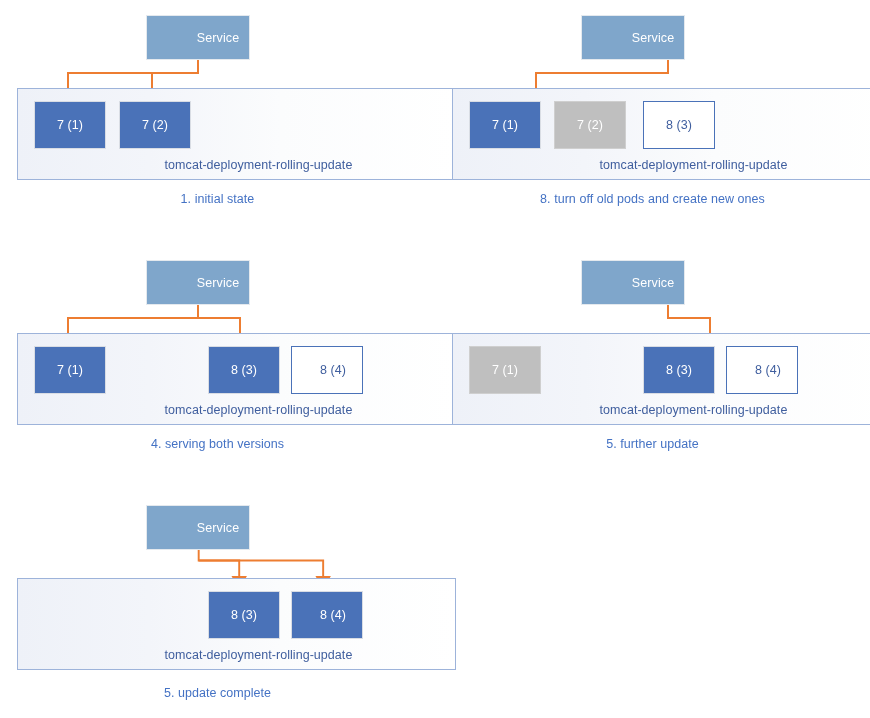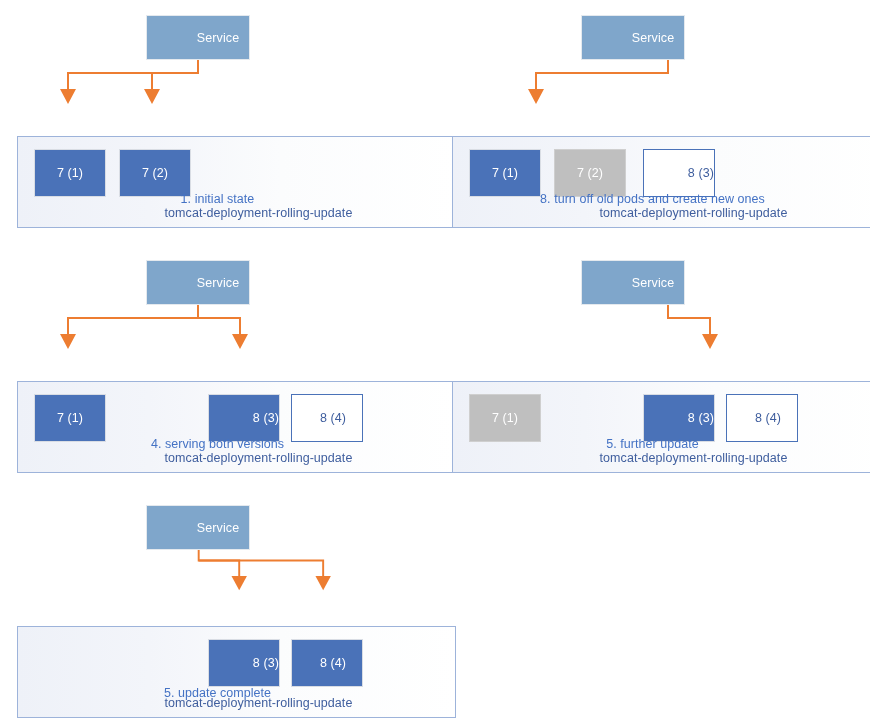--- a/index.html
+++ b/index.html
@@ -59,21 +59,20 @@
   
   .deployment-box {
     position: absolute;
     left: 17px;
     top: 88px;
     width: 439px;
     height: 92px;
     box-sizing: border-box;
     border: 1px solid #9DB3DA;
     background: linear-gradient(to right, #eef1f8 0%, #f3f5fa 30%, #fbfcfd 60%, #ffffff 100%);
-    margin-top: 48px;
   }
   .deployment-label {
     position: absolute;
     left: 0;
     right: 0;
     bottom: 7px;
     text-align: center;
     font-size: 12.5px;
     color: #3F5E9E;
     letter-spacing: 0.05px;
@@ -88,21 +87,21 @@
     height: 48px;
     box-sizing: border-box;
     display: flex;
     align-items: center;
     justify-content: center;
     font-size: 12.5px;
     letter-spacing: 0.1px;
   }
   .pod.slot-1 { left: 16px;  }
   .pod.slot-2 { left: 101px; }
-  .pod.slot-3 { left: 190px; justify-content: flex-end; }
+  .pod.slot-3 { left: 190px; }
   .pod.slot-4 { left: 273px; padding-left: 12px; }
 
   .pod.active {
     background: #4A72B8;
     border: 1px solid #d9dde4;
     color: #ffffff;
   }
   .pod.terminating {
     background: #BFBFBF;
     border: 1px solid #cfcfcf;

